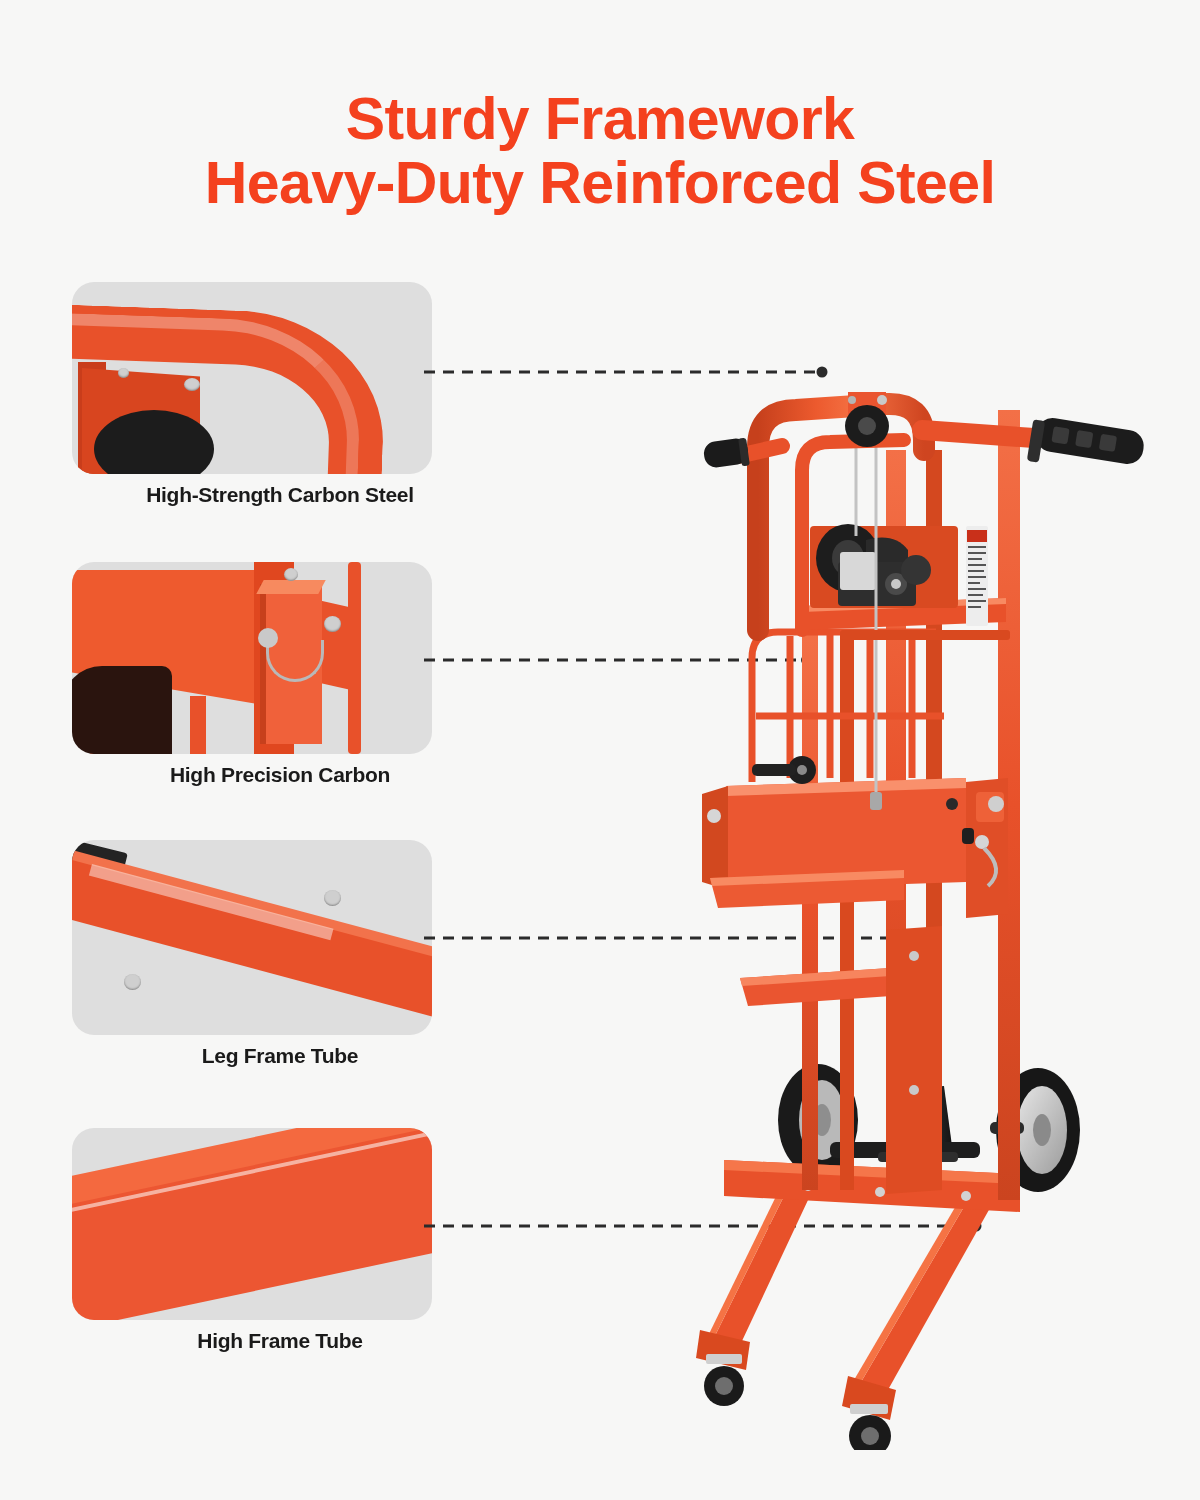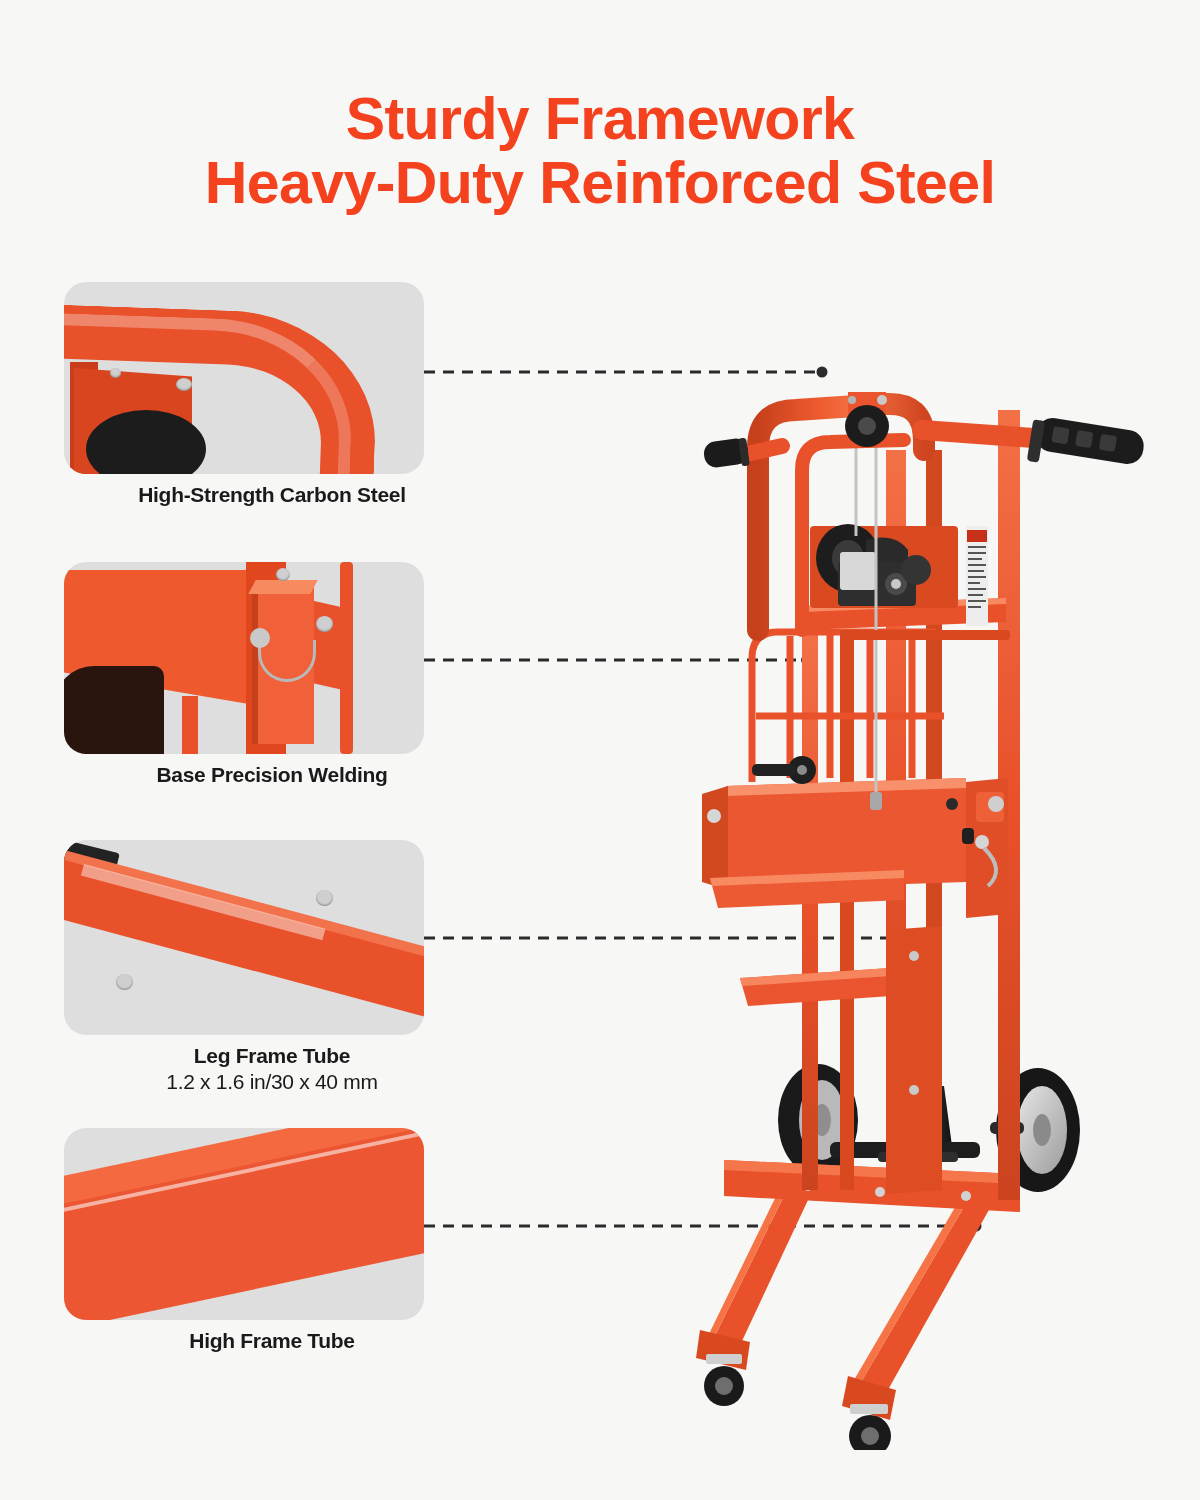--- a/index.html
+++ b/index.html
@@ -21,21 +21,21 @@
   }
   #title-block .tline {
     display: block;
     color: #F4411E;
     font-size: 59px;
     font-weight: bold;
     letter-spacing: -0.6px;
   }
 
   
-  .callout { position: absolute; left: 64px; width: 416px; }
+  .callout { position: absolute; left: 72px; width: 416px; }
   .thumb {
     width: 360px;
     border-radius: 22px;
     background: #DEDEDE;
     overflow: hidden;
     position: relative;
   }
   .caption {
     text-align: center;
     margin-top: 9px;
@@ -193,38 +193,37 @@
       <div class="t2-box"></div>
       <div class="t2-box-top"></div>
       <div class="t2-rail"></div>
       <div class="t2-wire"></div>
       <div class="t2-pin"></div>
       <div class="bolt" style="left:252px;top:54px;width:17px;height:16px;"></div>
       <div class="bolt" style="left:212px;top:6px;width:14px;height:13px;"></div>
     </div>
   </div>
   <div class="caption">
-    <span class="cap-main">Base Precision Welding</span>
+    <span class="cap-main">High Precision Carbon</span>
   </div>
 </div>
 
 <div class="callout" id="callout-3">
   <div class="thumb">
     <div class="t-fill">
       <div class="t3-blk"></div>
       <div class="t3-bar-top"></div>
       <div class="t3-bar"></div>
       <div class="t3-hi"></div>
       <div class="bolt" style="left:252px;top:50px;width:17px;height:16px;"></div>
       <div class="bolt" style="left:52px;top:134px;width:17px;height:16px;"></div>
     </div>
   </div>
   <div class="caption">
     <span class="cap-main">Leg Frame Tube</span>
-    <span class="cap-sub">1.2 x 1.6 in/30 x 40 mm</span>
   </div>
 </div>
 
 <div class="callout" id="callout-4">
   <div class="thumb">
     <div class="t-fill">
       <div class="t4-top"></div>
       <div class="t4-face"></div>
       <div class="t4-edge"></div>
     </div>

